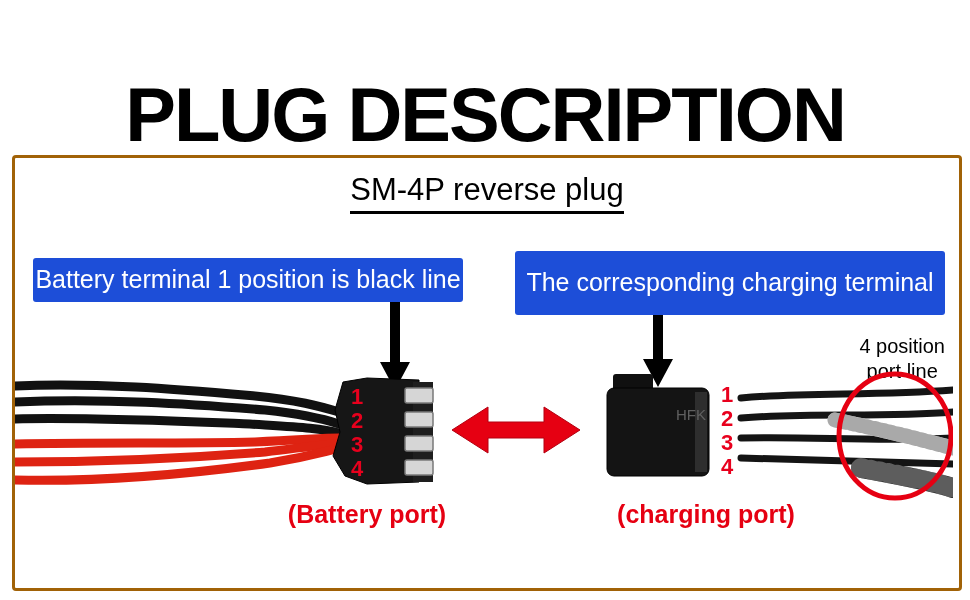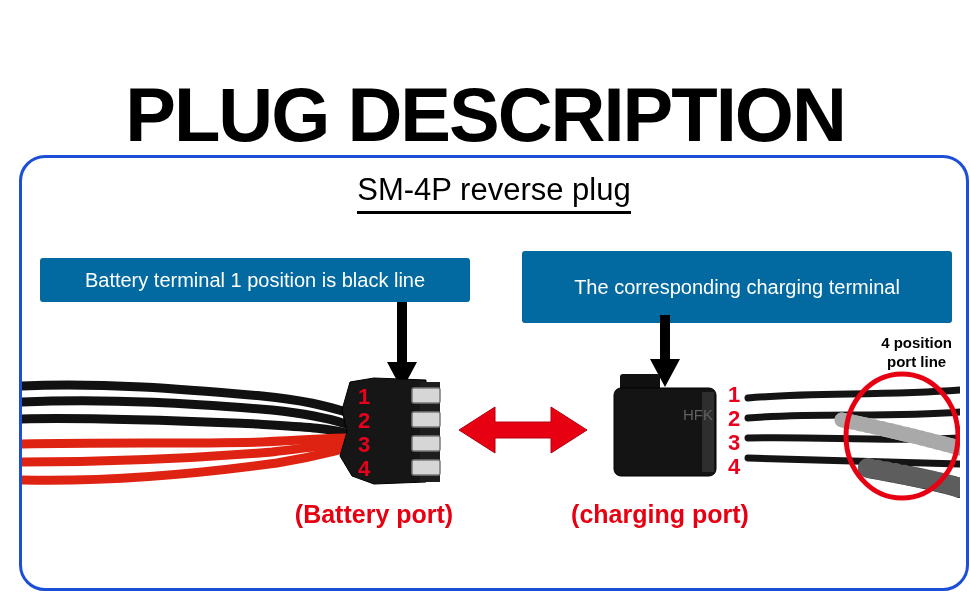--- a/index.html
+++ b/index.html
@@ -9,49 +9,49 @@
     position:relative;overflow:hidden;color:#000;
   }
   .page{position:absolute;inset:0;}
   .title{
     position:absolute;top:20px;left:0;width:100%;
     text-align:center;font-size:76px;font-weight:800;
     letter-spacing:-2px;color:#000;white-space:nowrap;
   }
   .panel{
     position:absolute;left:12px;top:155px;width:944px;height:430px;
-    border:3px solid #1d4ed8;border-radius:26px;background:#fff;margin-left:7px;
+    border:3px solid #a16207;border-radius:4px;background:#fff;
   }
   .heading{
     position:absolute;top:14px;left:0;width:100%;
     text-align:center;font-size:31px;font-weight:500;
   }
   .heading span{display:inline-block;border-bottom:3px solid #000;padding-bottom:3px;}
   .label-box{
-    position:absolute;background:#0369a1;color:#fff;
+    position:absolute;background:#1d4ed8;color:#fff;
     display:flex;flex-direction:column;align-items:center;justify-content:center;
-    font-size:20px;line-height:1.35;text-align:left;border-radius:3px;
+    font-size:25px;line-height:1.35;text-align:left;border-radius:3px;
   }
   .label-left{left:18px;top:100px;width:430px;height:44px;}
-  .label-right{left:500px;top:93px;width:430px;height:72px;}
+  .label-right{left:500px;top:93px;width:430px;height:64px;}
   .down-arrow{position:absolute;}
   .down-arrow-left{left:362px;top:144px;}
   .down-arrow-right{left:625px;top:157px;}
   .side-note{
     position:absolute;right:14px;top:176px;
-    text-align:center;font-size:15px;font-weight:700;line-height:1.25;
+    text-align:center;font-size:20px;font-weight:400;line-height:1.25;
   }
   .connector-svg{position:absolute;left:0;top:212px;width:938px;height:138px;}
   .connector-svg text{font-family:"Liberation Sans",sans-serif;}
   .caption{
     position:absolute;width:280px;text-align:center;
     font-size:25px;font-weight:700;color:#e60012;white-space:nowrap;
   }
   .caption-battery{left:212px;top:342px;}
-  .caption-charging{left:498px;top:342px;}
+  .caption-charging{left:551px;top:342px;}
 </style>
 </head>
 <body>
 
 <div class="page">
 
   <h1 class="title">PLUG DESCRIPTION</h1>
 
   <div class="panel">
 

